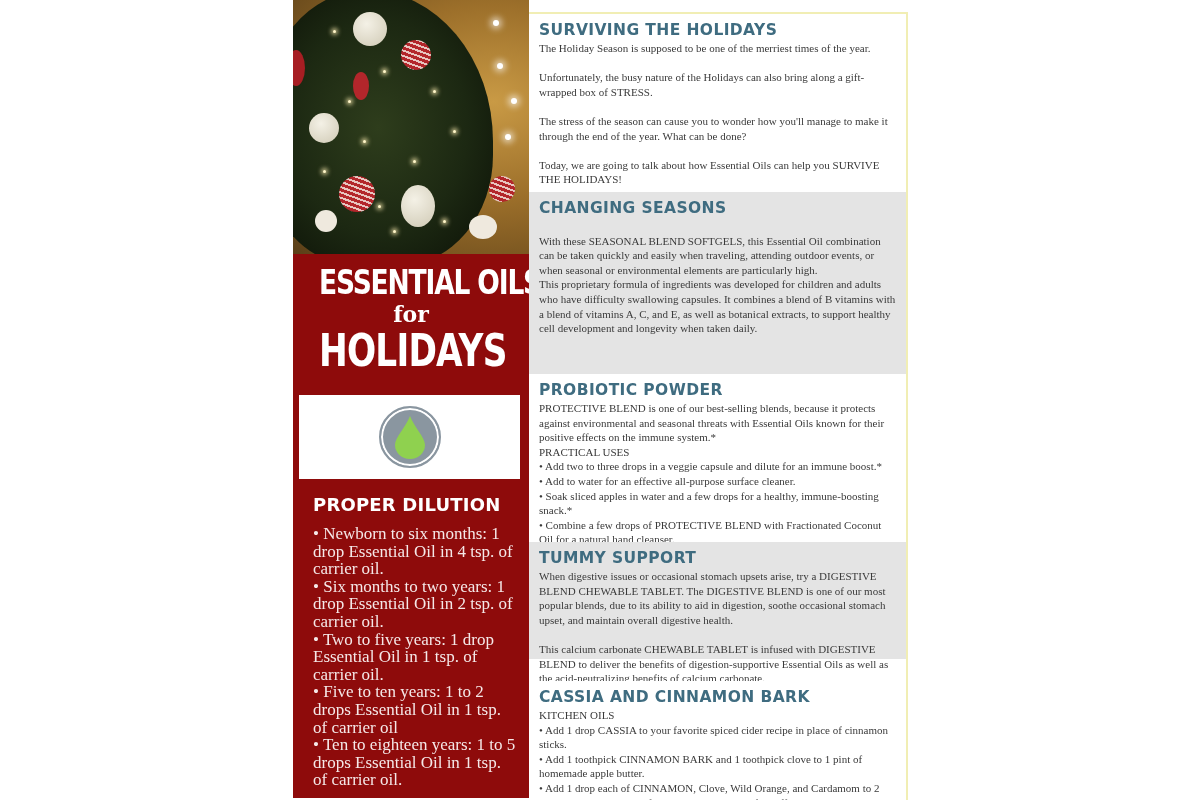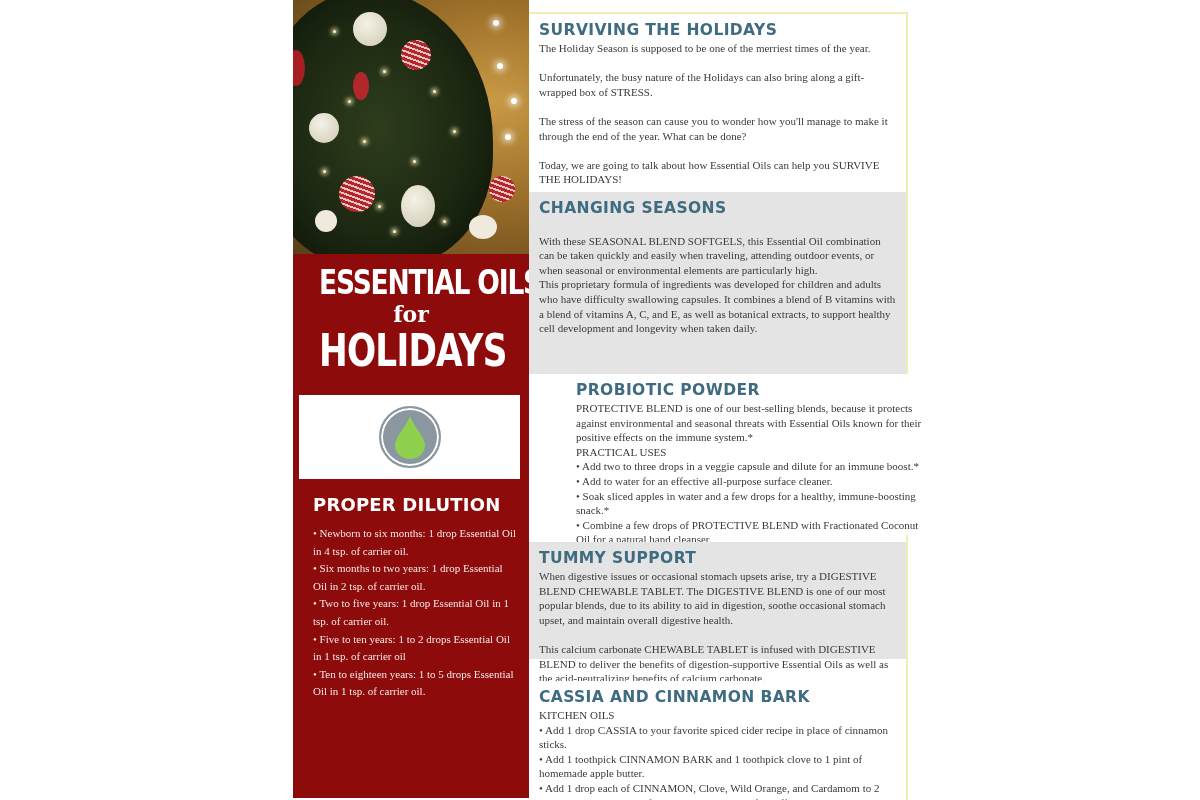--- a/index.html
+++ b/index.html
@@ -23,21 +23,21 @@
     font-family: "DejaVu Sans", "Liberation Sans", sans-serif; }
   .title-line1 { font-size: 34px; font-weight: bold; letter-spacing: -1.5px; transform: scaleX(0.78); transform-origin: center; line-height: 40px; display: block; white-space: nowrap; }
   .title-for { font-family: "DejaVu Serif", serif; font-size: 22px; font-weight: bold; line-height: 24px; display: block; }
   .title-line3 { font-size: 44px; font-weight: bold; letter-spacing: -1px; transform: scaleX(0.78); transform-origin: center; line-height: 50px; display: block; white-space: nowrap; }
 
   .logo-box { position: absolute; left: 6px; top: 395px; width: 221px; height: 84px; background: #ffffff; display: flex; align-items: center; justify-content: center; }
   .logo-circle { width: 62px; height: 62px; border-radius: 50%; background: #8a96a0; border: 2px solid #8a96a0; box-shadow: inset 0 0 0 2px #ffffff; display: flex; align-items: center; justify-content: center; }
 
   .dilution { position: absolute; left: 20px; top: 494px; width: 205px; color: #f5e8e8; }
   .dilution-title { font-family: "DejaVu Sans", "Liberation Sans", sans-serif; font-weight: bold; font-size: 18px; color: #ffffff; letter-spacing: 0.2px; margin-bottom: 10px; white-space: nowrap; }
-  .dilution-item { font-size: 11px; line-height: 17.6px; }
+  .dilution-item { font-size: 17px; line-height: 17.6px; }
 
   
   .right { position: absolute; left: 236px; top: 12px; width: 379px; height: 798px; border: 2px solid #f1eeb4; border-left: none; }
   .section { position: absolute; left: 0; width: 377px; padding: 8px 8px 0 10px; color: #3a3a3a; }
   .section.white { background: #ffffff; }
   .section.gray { background: #e4e4e4; }
   .sec-title { font-family: "DejaVu Sans", "Liberation Sans", sans-serif; font-weight: bold; font-size: 15.5px; color: #3f6c80; letter-spacing: 0.4px; line-height: 17px; margin-bottom: 2px; white-space: nowrap; }
   .sec-text { font-size: 11px; line-height: 14.6px; }
   .gap { height: 14.6px; }
 </style>
@@ -113,21 +113,21 @@
       <div class="sec-text">Today, we are going to talk about how Essential Oils can help you SURVIVE THE HOLIDAYS!</div>
     </div>
 
     <div class="section gray" style="top:178px;height:182px;">
       <div class="sec-title">CHANGING SEASONS</div>
       <div class="gap"></div>
       <div class="sec-text">With these SEASONAL BLEND SOFTGELS, this Essential Oil combination can be taken quickly and easily when traveling, attending outdoor events, or when seasonal or environmental elements are particularly high.</div>
       <div class="sec-text">This proprietary formula of ingredients was developed for children and adults who have difficulty swallowing capsules. It combines a blend of B vitamins with a blend of vitamins A, C, and E, as well as botanical extracts, to support healthy cell development and longevity when taken daily.</div>
     </div>
 
-    <div class="section white" style="top:360px;height:161px;margin-left:37px;">
+    <div class="section white" style="top:360px;height:161px;">
       <div class="sec-title">PROBIOTIC POWDER</div>
       <div class="sec-text">PROTECTIVE BLEND is one of our best-selling blends, because it protects against environmental and seasonal threats with Essential Oils known for their positive effects on the immune system.*</div>
       <div class="sec-text">PRACTICAL USES</div>
       <div class="sec-text">• Add two to three drops in a veggie capsule and dilute for an immune boost.*</div>
       <div class="sec-text">• Add to water for an effective all-purpose surface cleaner.</div>
       <div class="sec-text">• Soak sliced apples in water and a few drops for a healthy, immune-boosting snack.*</div>
       <div class="sec-text">• Combine a few drops of PROTECTIVE BLEND with Fractionated Coconut Oil for a natural hand cleanser.</div>
     </div>
 
     <div class="section gray" style="top:528px;height:117px;">

